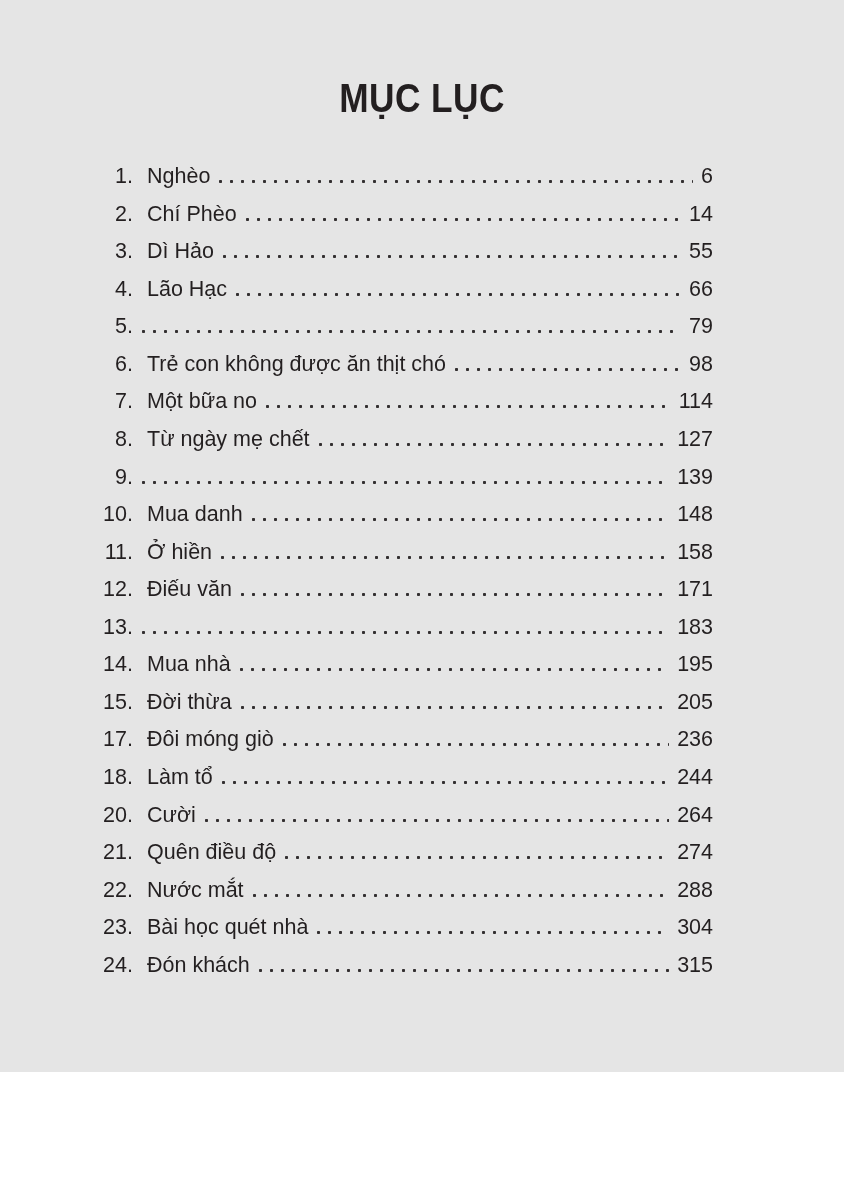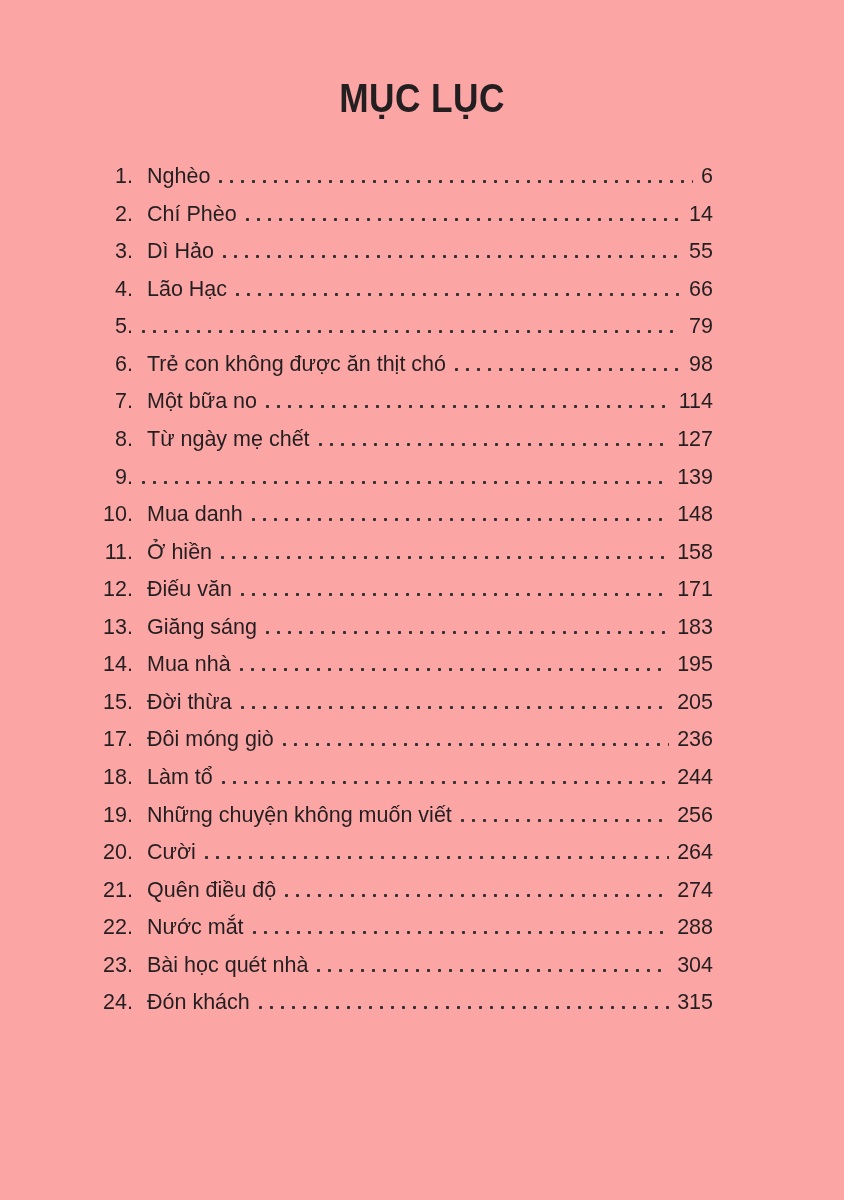--- a/index.html
+++ b/index.html
@@ -10,22 +10,22 @@
   body {
     width: 844px;
     height: 1200px;
     font-family: "Liberation Sans", sans-serif;
     color: #231f20;
     overflow: hidden;
   }
   .page {
     position: relative;
     width: 844px;
-    height: 1200px;
-    background: #fca5a5;
+    height: 1072px;
+    background: #e5e5e5;
   }
   .toc-title {
     position: absolute;
     top: 76px;
     left: 0;
     width: 844px;
     margin: 0;
     text-align: center;
     font-size: 41px;
     line-height: 1.1;
@@ -157,21 +157,20 @@
 
   <div class="toc-row">
     <span class="toc-num">12.</span>
     <span class="toc-entry-title">Điếu văn</span>
     <span class="toc-leader"></span>
     <span class="toc-page">171</span>
   </div>
 
   <div class="toc-row">
     <span class="toc-num">13.</span>
-    <span class="toc-entry-title">Giăng sáng</span>
     <span class="toc-leader"></span>
     <span class="toc-page">183</span>
   </div>
 
   <div class="toc-row">
     <span class="toc-num">14.</span>
     <span class="toc-entry-title">Mua nhà</span>
     <span class="toc-leader"></span>
     <span class="toc-page">195</span>
   </div>
@@ -191,26 +190,20 @@
     <span class="toc-page">236</span>
   </div>
 
   <div class="toc-row">
     <span class="toc-num">18.</span>
     <span class="toc-entry-title">Làm tổ</span>
     <span class="toc-leader"></span>
     <span class="toc-page">244</span>
   </div>
 
-  <div class="toc-row">
-    <span class="toc-num">19.</span>
-    <span class="toc-entry-title">Những chuyện không muốn viết</span>
-    <span class="toc-leader"></span>
-    <span class="toc-page">256</span>
-  </div>
 
   <div class="toc-row">
     <span class="toc-num">20.</span>
     <span class="toc-entry-title">Cười</span>
     <span class="toc-leader"></span>
     <span class="toc-page">264</span>
   </div>
 
   <div class="toc-row">
     <span class="toc-num">21.</span>

